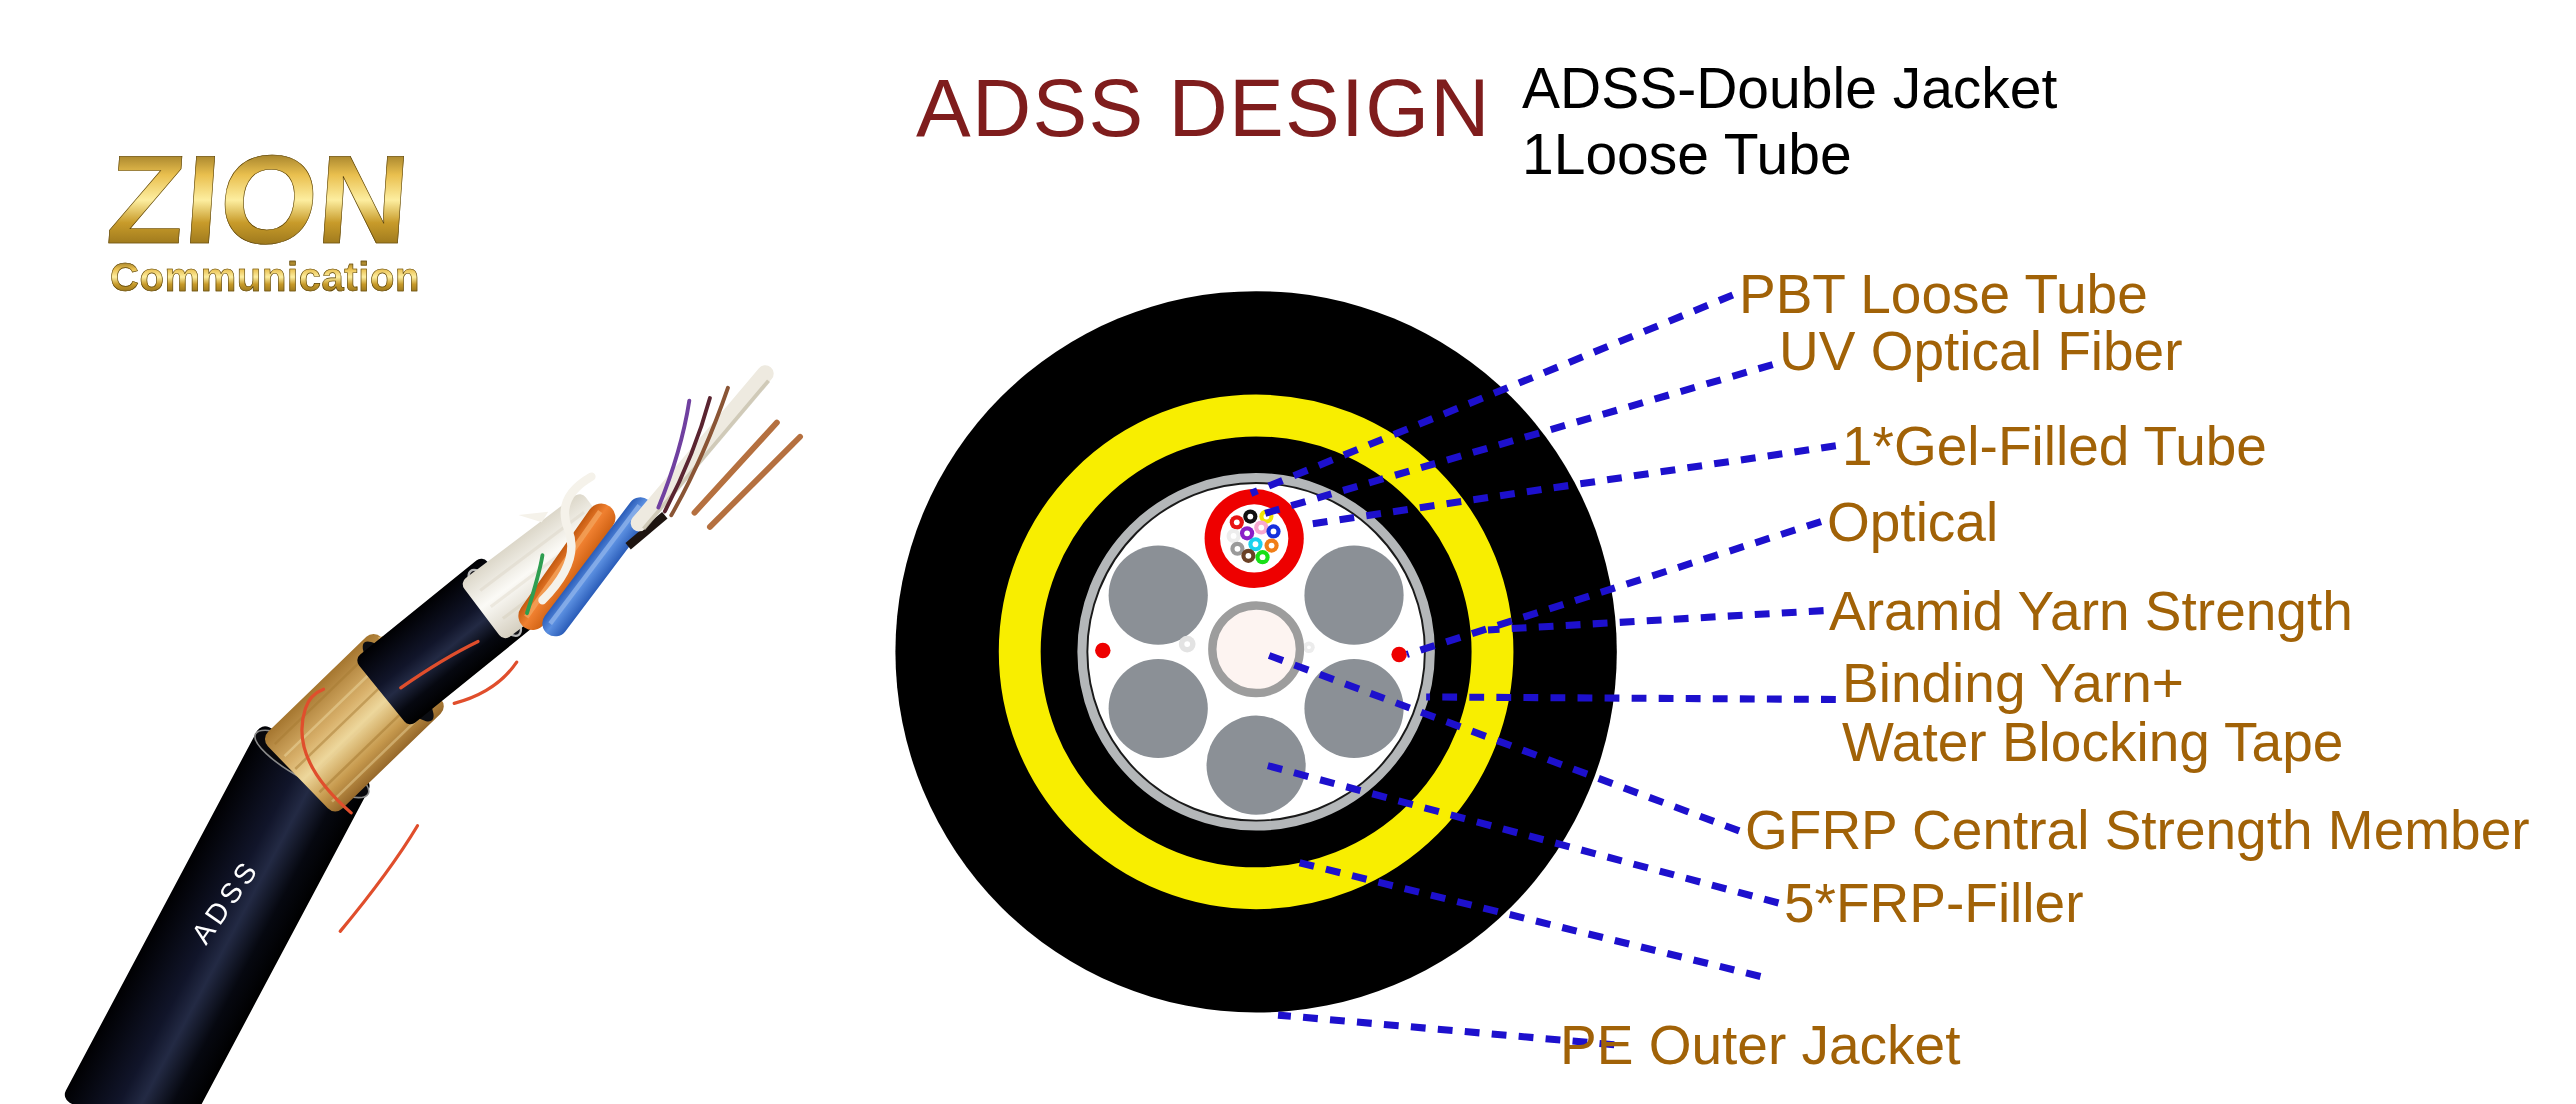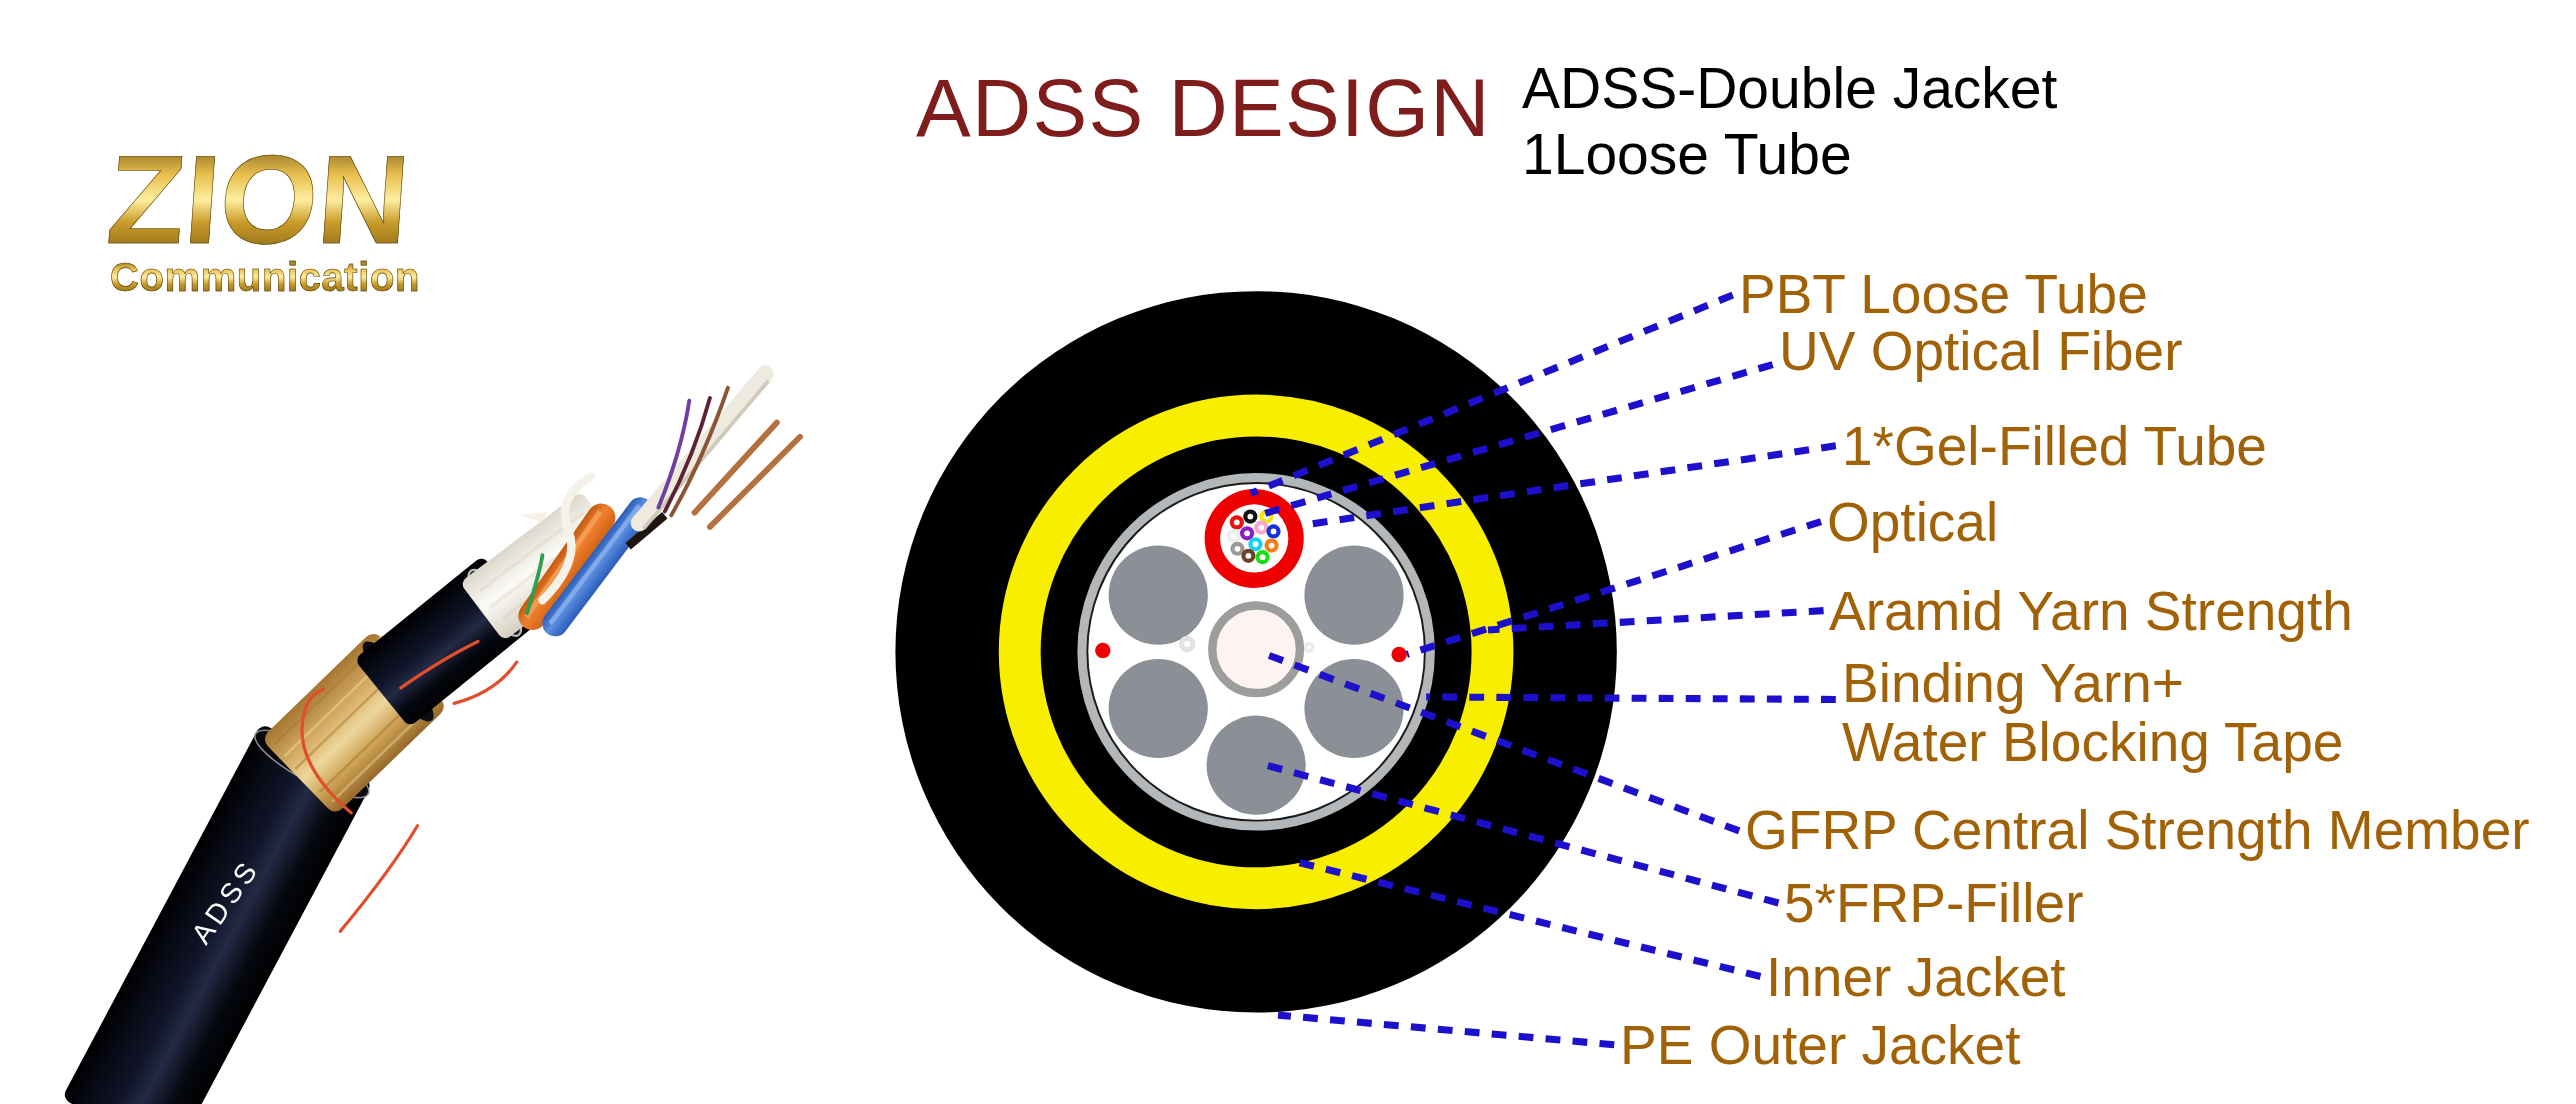--- a/index.html
+++ b/index.html
@@ -216,17 +216,16 @@
   <div class="callout" style="left:1779px;top:322px">UV Optical Fiber</div>
   <div class="callout" style="left:1842px;top:417px">1*Gel-Filled Tube</div>
   <div class="callout" style="left:1827px;top:493px">Optical</div>
   <div class="callout" style="left:1829px;top:582px">Aramid Yarn Strength</div>
   <div class="callout" style="left:1842px;top:654px">
     <div>Binding Yarn+</div>
     <div>Water Blocking Tape</div>
   </div>
   <div class="callout" style="left:1745px;top:801px">GFRP Central Strength Member</div>
   <div class="callout" style="left:1784px;top:874px">5*FRP-Filler</div>
-  <div class="callout" style="left:1766px;top:948px">Inner Jacket</div>
-  <div class="callout" style="left:1620px;top:1016px">PE Outer Jacket</div>
+  <div class="callout" style="left:1560px;top:1016px">PE Outer Jacket</div>
 
 </div>
 
 
 </body></html>

